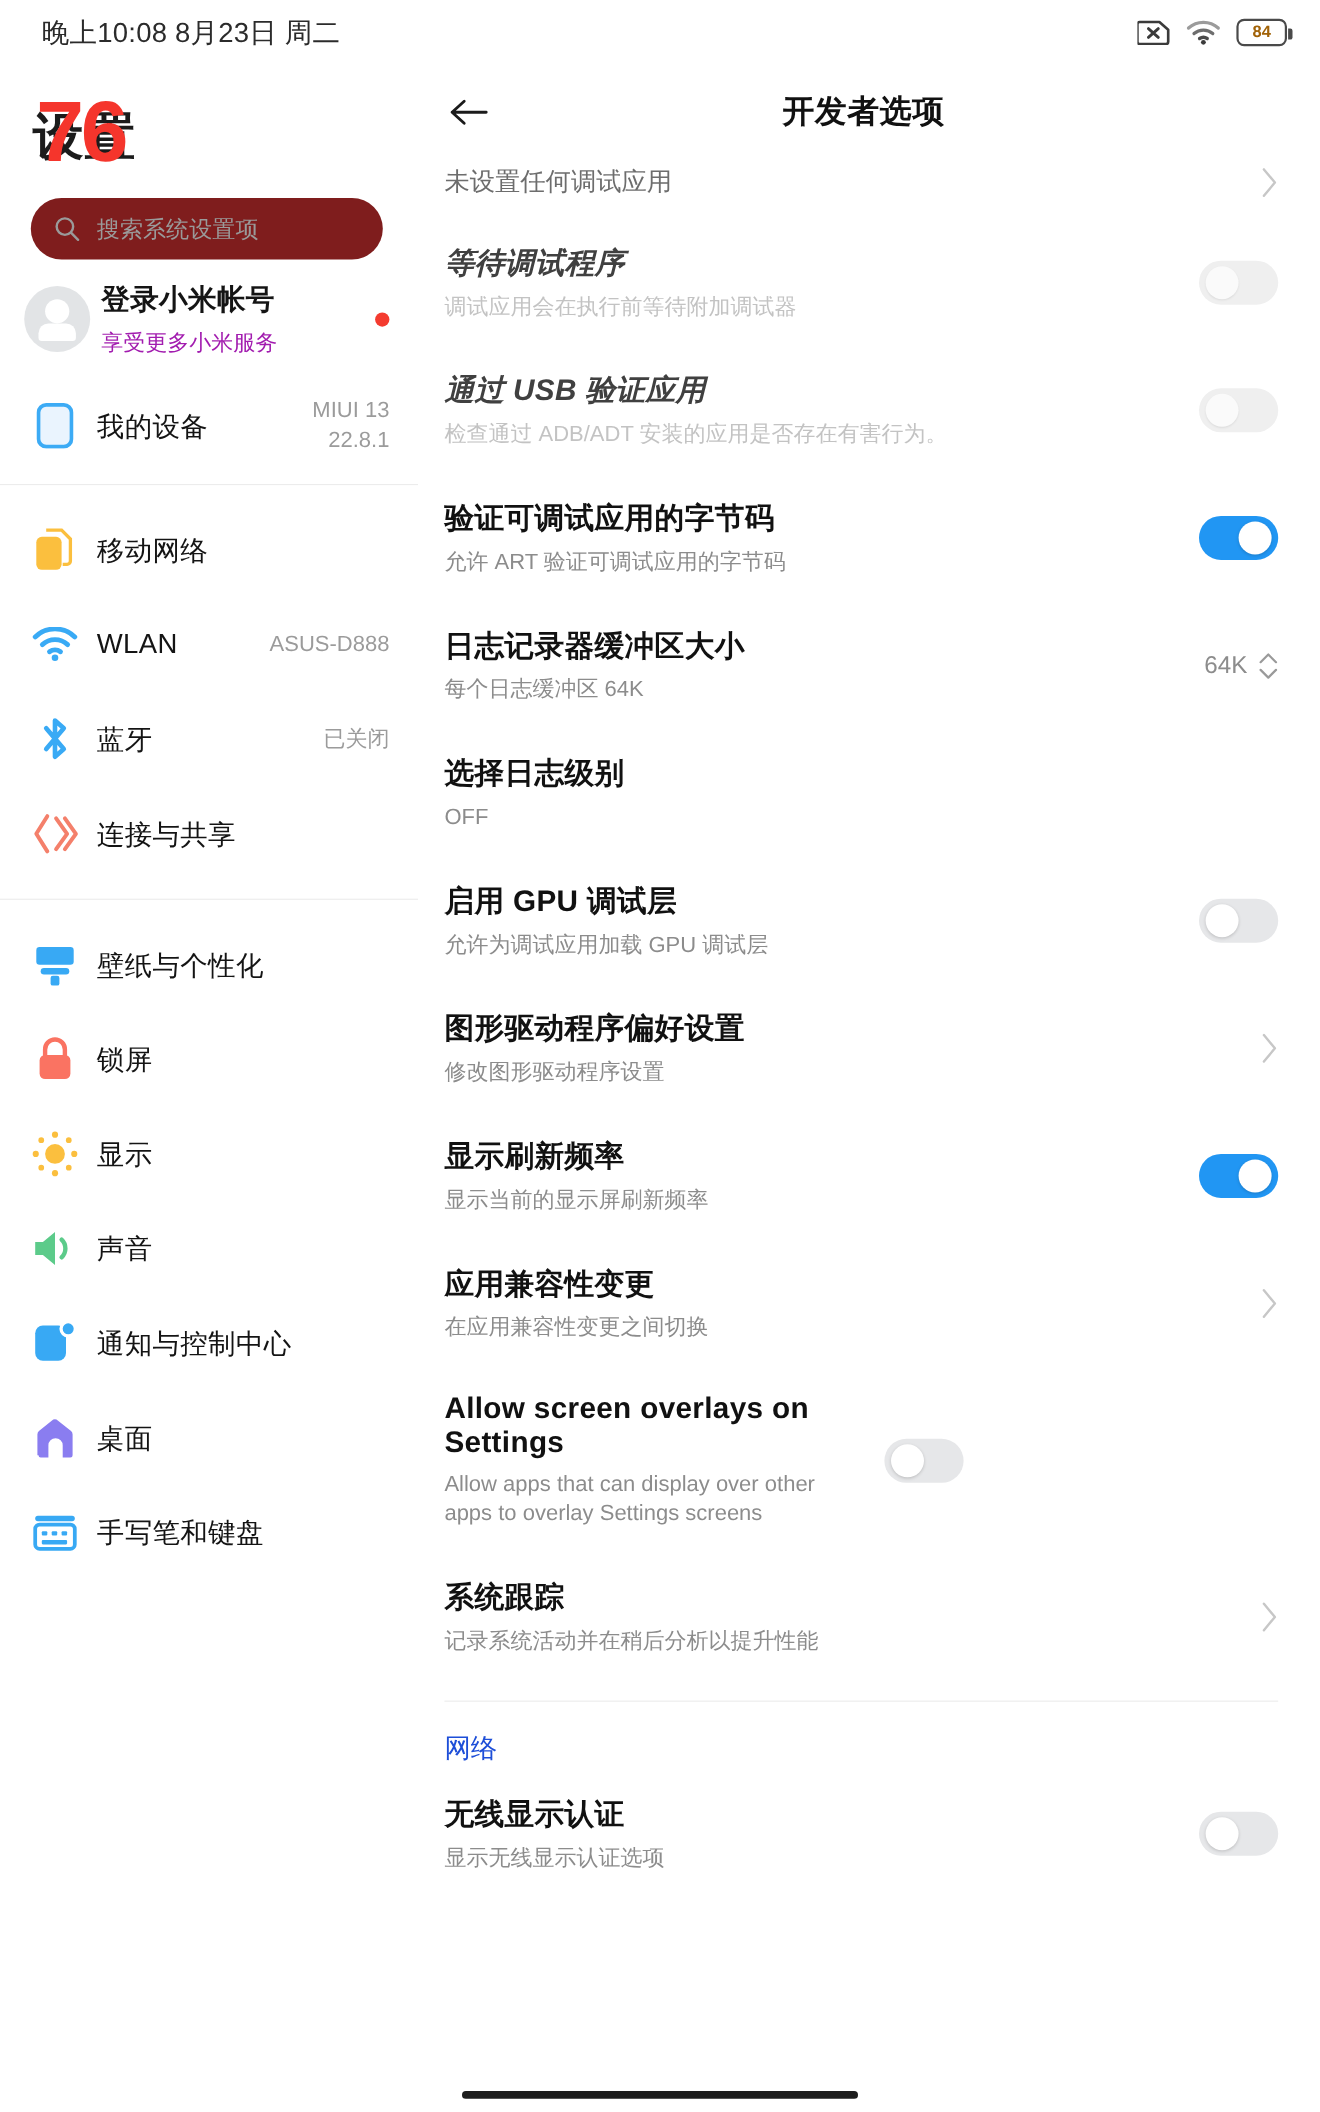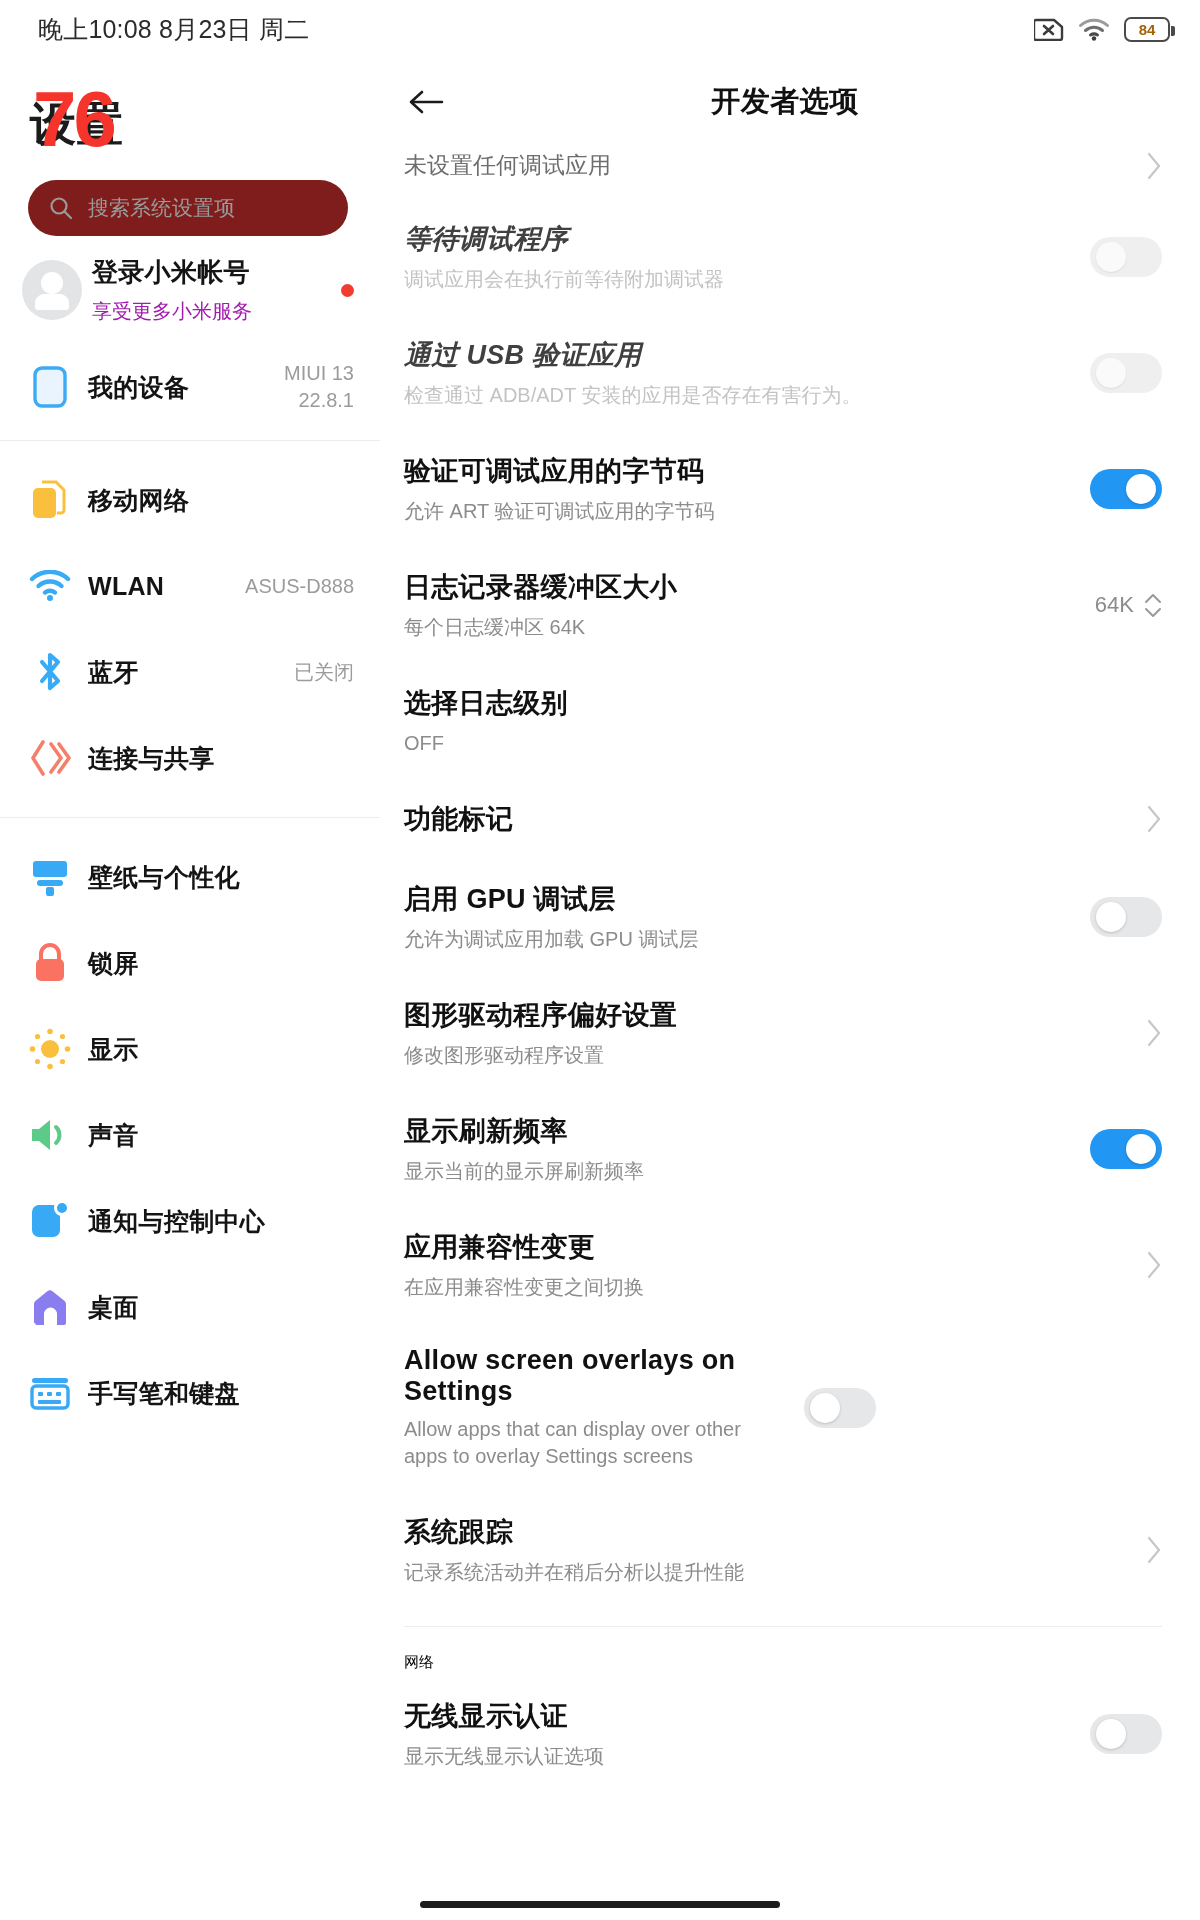--- a/index.html
+++ b/index.html
@@ -60,21 +60,21 @@
   }
   .search .mag{ flex:0 0 auto; }
   .search-ph{ font-size:21px; color:#9a9a9a; }
 
   .row{
     display:flex; align-items:center; padding:0 26px 0 22px;
     min-height:86px; position:relative;
   }
   .row .ic{ flex:0 0 56px; height:56px; display:flex; align-items:center; justify-content:center; }
   .row .txts{ flex:1 1 auto; margin-left:10px; }
-  .row .t1{ font-size:25px; font-weight:700; color:#141414; letter-spacing:.3px; }
+  .row .t1{ font-size:25px; font-weight:400; color:#141414; letter-spacing:.3px; }
   .row .t2{ font-size:19px; color:#9b9b9b; margin-top:6px; }
   .row .val{ font-size:20px; color:#9b9b9b; text-align:right; line-height:1.35; }
   .dot-badge{
     width:13px; height:13px; border-radius:50%; background:#f43b2f;
     margin-left:10px; flex:0 0 auto;
   }
 
   .account-row{ min-height:108px; padding-left:22px; }
   .avatar{
     width:60px; height:60px; border-radius:50%; background:#e2e4e6;
@@ -133,21 +133,21 @@
   }
   .sw.on{ background:#2196f3; }
   .sw.on .knob{ left:36px; }
   .sw.disabled{ background:#efefef; }
   .sw.disabled .knob{ background:#fafafa; box-shadow:0 1px 2px rgba(0,0,0,.08); }
 
   .chev{ flex:0 0 auto; color:#c0c0c0; }
   .stepper{ flex:0 0 auto; display:flex; flex-direction:column; align-items:center; gap:3px; color:#9a9a9a; }
 
   .sec-divider{ height:1px; background:#ececec; margin:18px 38px 0 24px; }
-  .sec-label{ font-size:15px; color:#000000; padding:26px 0 4px 24px; }
+  .sec-label{ font-size:24px; color:#1d4ed8; padding:26px 0 4px 24px; }
 
   .home-indicator{
     position:absolute; bottom:12px; left:50%; transform:translateX(-50%);
     width:360px; height:7px; border-radius:4px; background:#1d1d1d;
     z-index:40;
   }
 </style>
 </head>
 <body>
 
@@ -442,89 +442,81 @@
         </div>
       </div>
 
       <div class="pref">
         <div class="pt">
           <div class="ptitle">选择日志级别</div>
           <div class="psub">OFF</div>
         </div>
       </div>
 
-      <div class="pref">
-        <div class="pt">
-          <div class="ptitle">功能标记</div>
+
+      <div class="pref">
+        <div class="pt">
+          <div class="ptitle">启用 GPU 调试层</div>
+          <div class="psub">允许为调试应用加载 GPU 调试层</div>
+        </div>
+        <div class="sw">
+            <div class="knob"></div>
+          </div>
+      </div>
+
+      <div class="pref">
+        <div class="pt">
+          <div class="ptitle">图形驱动程序偏好设置</div>
+          <div class="psub">修改图形驱动程序设置</div>
         </div>
         <svg class="chev" width="16" height="28" viewBox="0 0 16 28">
           <path d="M3 2 L13 14 L3 26" fill="none" stroke="#c7c7c7" stroke-width="2.2" stroke-linecap="round" stroke-linejoin="round"></path>
         </svg>
       </div>
 
       <div class="pref">
         <div class="pt">
-          <div class="ptitle">启用 GPU 调试层</div>
-          <div class="psub">允许为调试应用加载 GPU 调试层</div>
-        </div>
-        <div class="sw">
-            <div class="knob"></div>
-          </div>
-      </div>
-
-      <div class="pref">
-        <div class="pt">
-          <div class="ptitle">图形驱动程序偏好设置</div>
-          <div class="psub">修改图形驱动程序设置</div>
+          <div class="ptitle">显示刷新频率</div>
+          <div class="psub">显示当前的显示屏刷新频率</div>
+        </div>
+        <div class="sw on">
+            <div class="knob"></div>
+          </div>
+      </div>
+
+      <div class="pref">
+        <div class="pt">
+          <div class="ptitle">应用兼容性变更</div>
+          <div class="psub">在应用兼容性变更之间切换</div>
         </div>
         <svg class="chev" width="16" height="28" viewBox="0 0 16 28">
           <path d="M3 2 L13 14 L3 26" fill="none" stroke="#c7c7c7" stroke-width="2.2" stroke-linecap="round" stroke-linejoin="round"></path>
         </svg>
       </div>
 
       <div class="pref">
-        <div class="pt">
-          <div class="ptitle">显示刷新频率</div>
-          <div class="psub">显示当前的显示屏刷新频率</div>
-        </div>
-        <div class="sw on">
-            <div class="knob"></div>
-          </div>
-      </div>
-
-      <div class="pref">
-        <div class="pt">
-          <div class="ptitle">应用兼容性变更</div>
-          <div class="psub">在应用兼容性变更之间切换</div>
+        <div class="pt" style="max-width:400px;">
+          <div class="ptitle">Allow screen overlays on Settings</div>
+          <div class="psub">Allow apps that can display over other apps to overlay Settings screens</div>
+        </div>
+        <div class="sw">
+            <div class="knob"></div>
+          </div>
+      </div>
+
+      <div class="pref">
+        <div class="pt">
+          <div class="ptitle">系统跟踪</div>
+          <div class="psub">记录系统活动并在稍后分析以提升性能</div>
         </div>
         <svg class="chev" width="16" height="28" viewBox="0 0 16 28">
           <path d="M3 2 L13 14 L3 26" fill="none" stroke="#c7c7c7" stroke-width="2.2" stroke-linecap="round" stroke-linejoin="round"></path>
         </svg>
       </div>
 
-      <div class="pref">
-        <div class="pt" style="max-width:400px;">
-          <div class="ptitle">Allow screen overlays on Settings</div>
-          <div class="psub">Allow apps that can display over other apps to overlay Settings screens</div>
-        </div>
-        <div class="sw">
-            <div class="knob"></div>
-          </div>
-      </div>
-
-      <div class="pref">
-        <div class="pt">
-          <div class="ptitle">系统跟踪</div>
-          <div class="psub">记录系统活动并在稍后分析以提升性能</div>
-        </div>
-        <svg class="chev" width="16" height="28" viewBox="0 0 16 28">
-          <path d="M3 2 L13 14 L3 26" fill="none" stroke="#c7c7c7" stroke-width="2.2" stroke-linecap="round" stroke-linejoin="round"></path>
-        </svg>
-      </div>
-
       <div class="sec-divider"></div>
       <div class="sec-label">网络</div>
 
       <div class="pref">
         <div class="pt">
           <div class="ptitle">无线显示认证</div>
           <div class="psub">显示无线显示认证选项</div>
         </div>
         <div class="sw">
             <div class="knob"></div>

